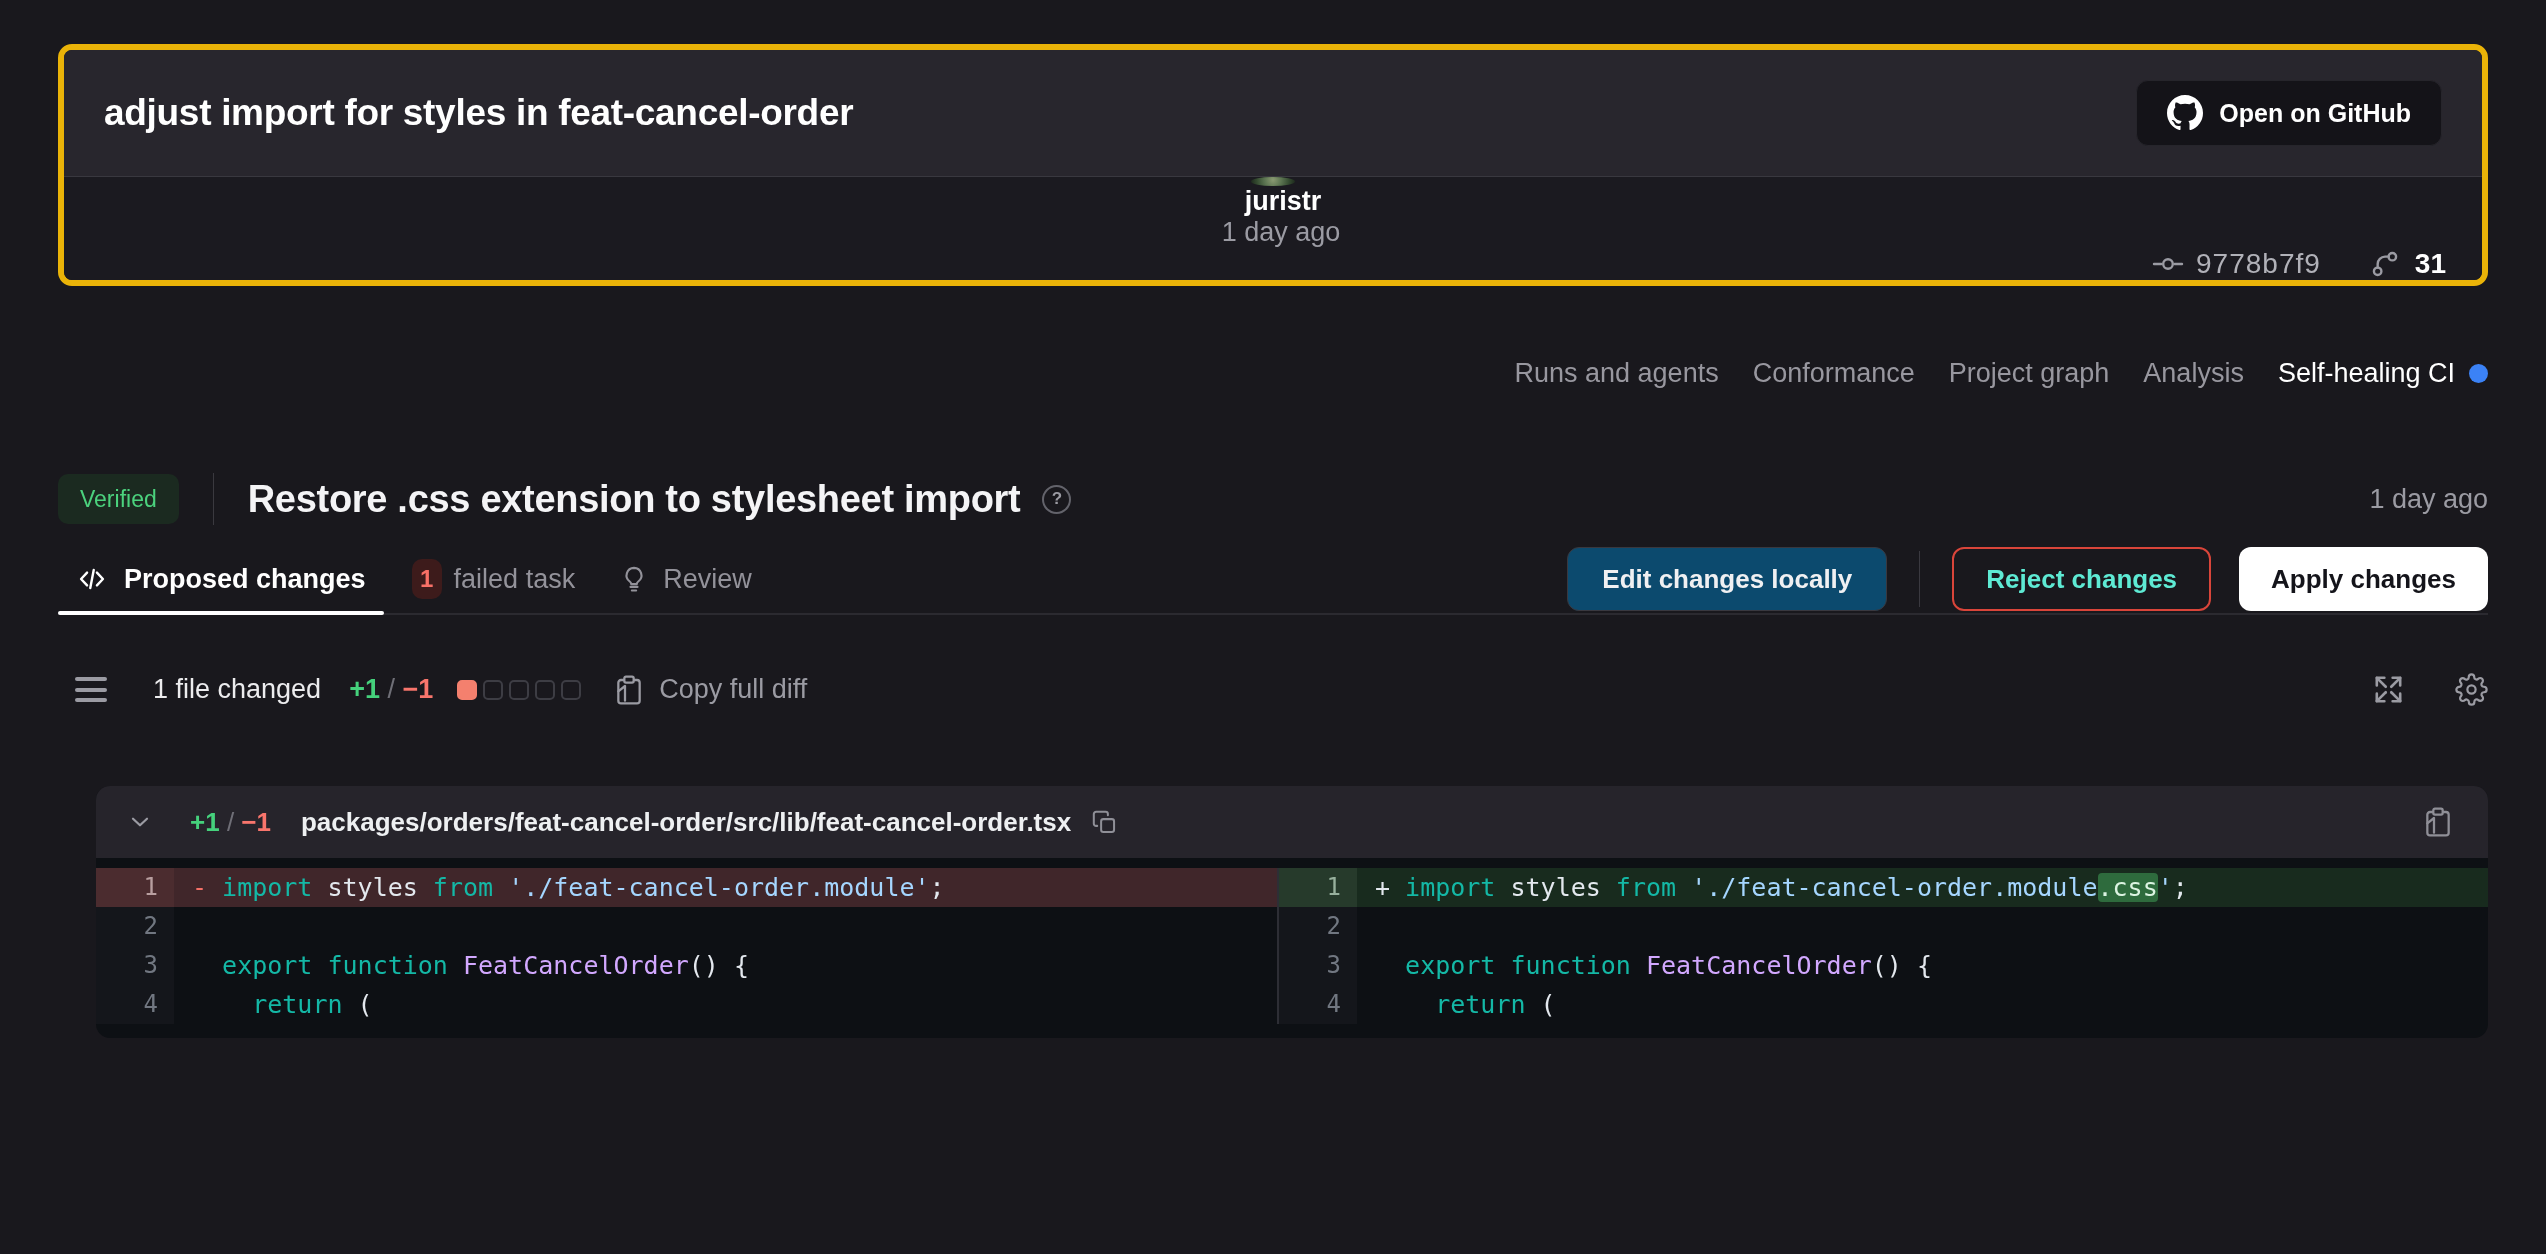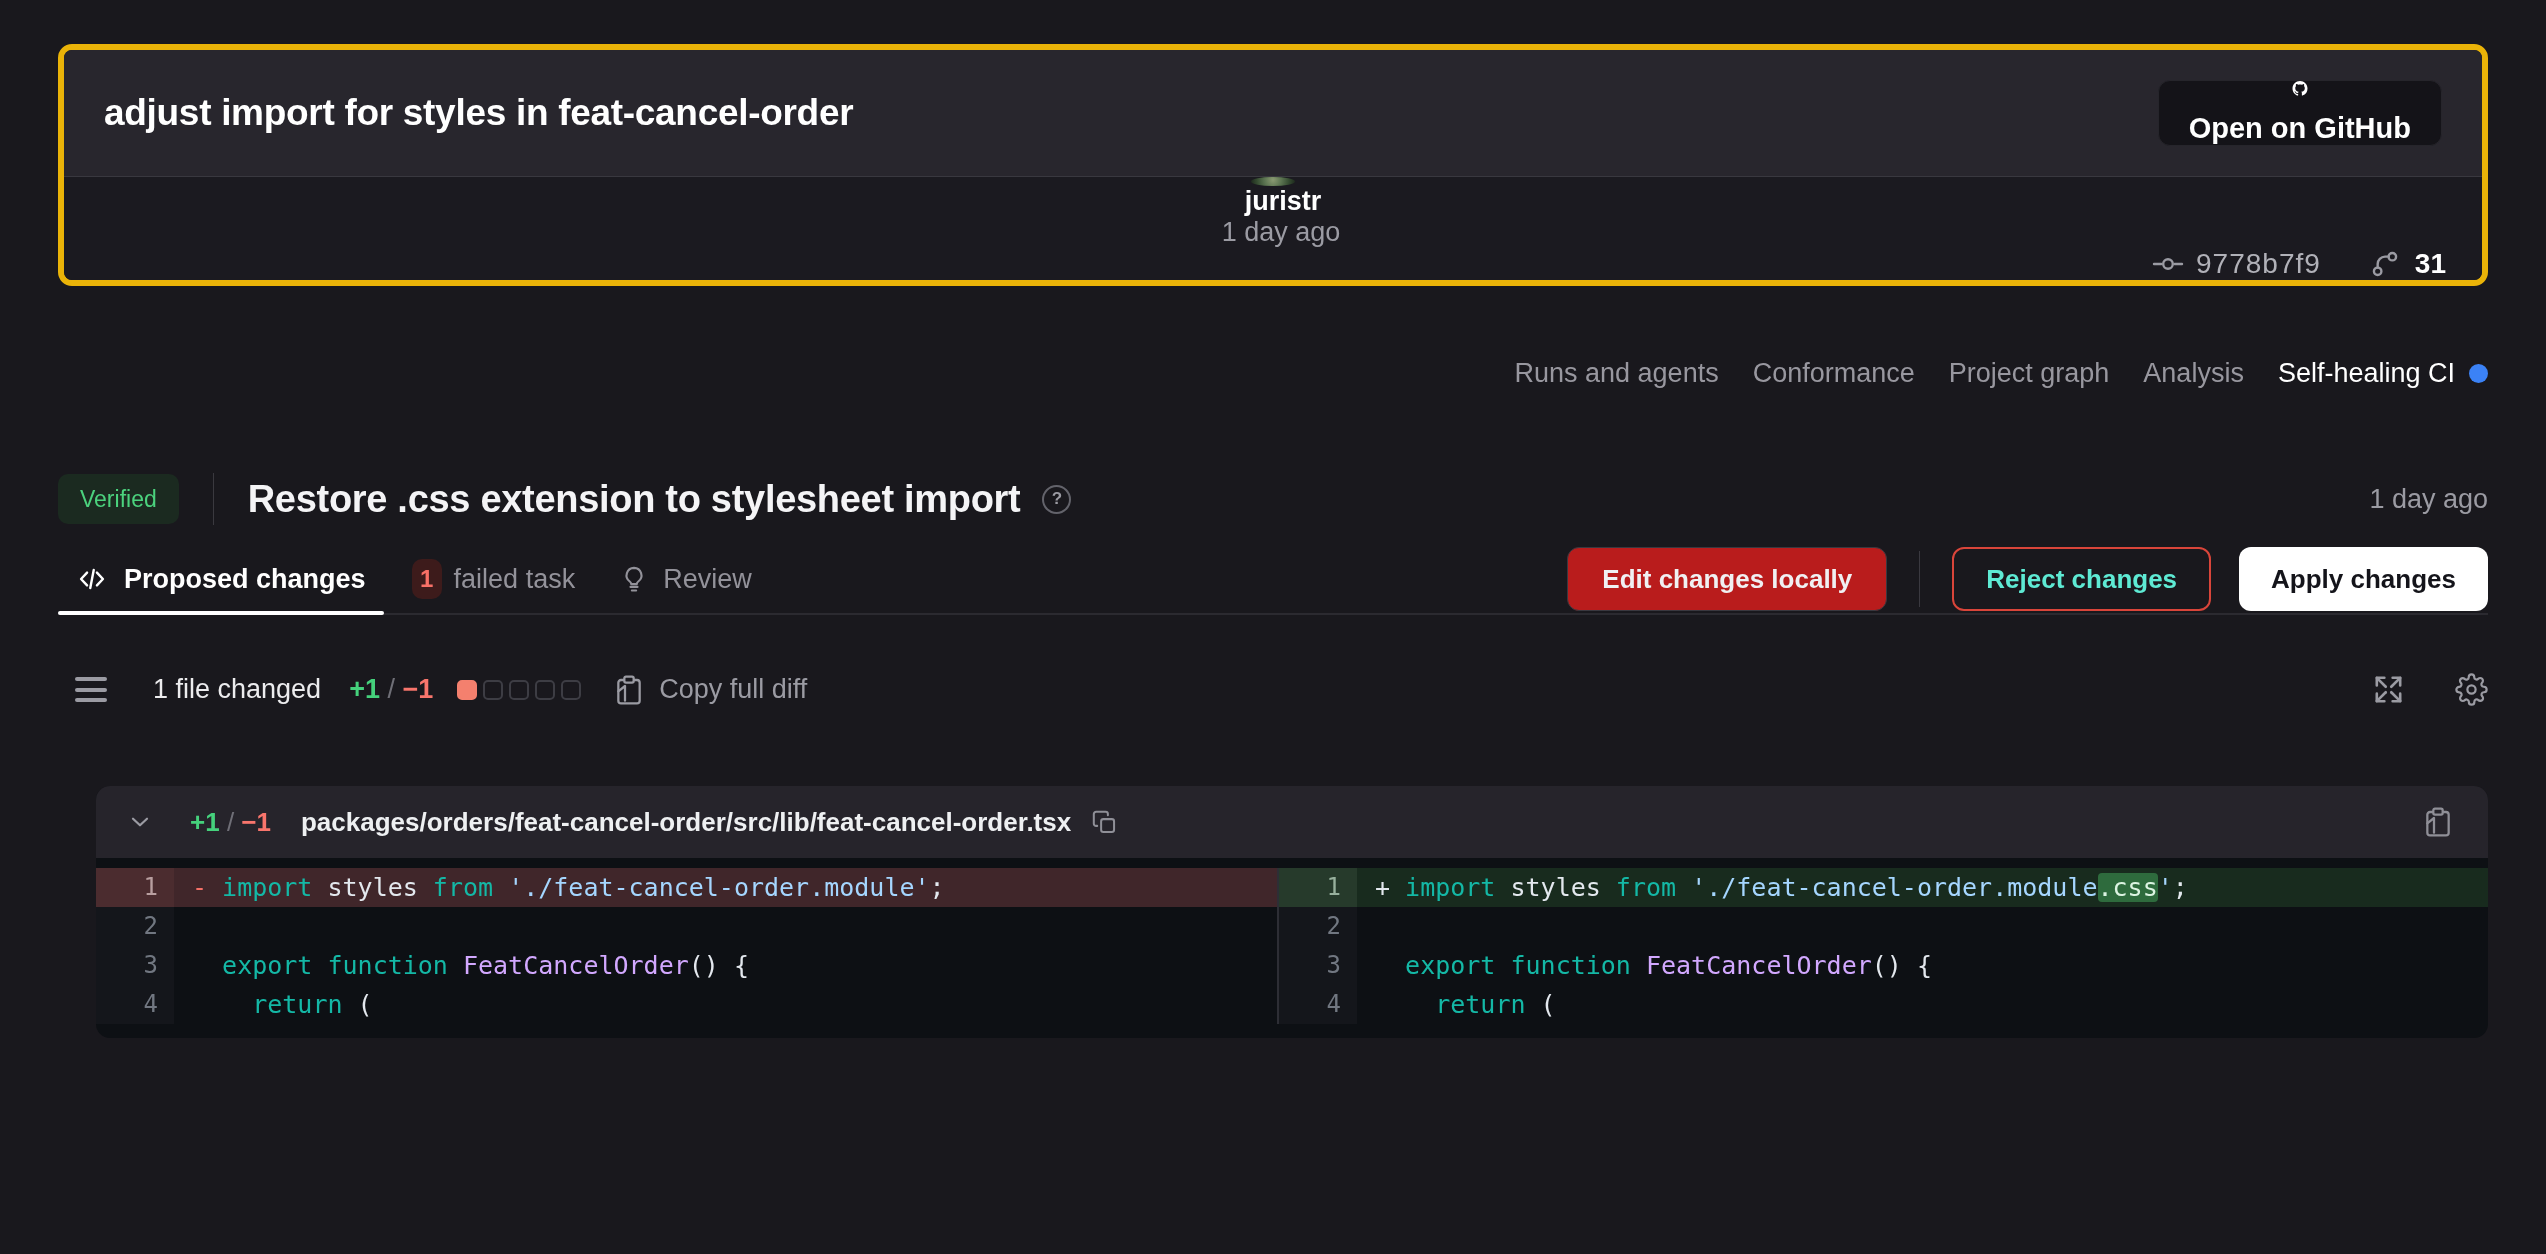--- a/index.html
+++ b/index.html
@@ -17,21 +17,21 @@
   .status-label { font-size:44px; font-weight:700; color:#ffffff; letter-spacing:-0.5px; }
   .clock-icon { margin-left:28px; width:30px; height:30px; }
   .status-duration { margin-left:16px; font-size:29px; color:#9b9ba3; }
 
   
   .commit-card { margin-top:44px; border:6px solid #eab308; border-radius:14px; overflow:hidden; }
   .card-top { height:126px; background:#28262d; display:flex; align-items:center; padding:0 40px; }
   .card-title { font-size:37px; font-weight:700; color:#ffffff; letter-spacing:-0.3px; }
   .gh-btn { margin-left:auto; height:66px; border:1px solid #26252b; border-radius:12px; background:#141318;
     display:flex; align-items:center; gap:16px; padding:0 30px; cursor:pointer;
-    color:#ffffff; font-size:29px; font-weight:600; font-family:inherit;flex-direction:column; }
+    color:#ffffff; font-size:25px; font-weight:600; font-family:inherit; }
   .gh-icon { width:36px; height:36px; }
   .card-bottom { height:104px; background:#1b1a20; border-top:1px solid #39383f; display:flex; align-items:center; padding:0 36px;flex-direction:column; }
   .avatar { width:44px; height:44px; border-radius:50%;
     background: radial-gradient(circle at 50% 32%, #8a9a72 0%, #5a7350 38%, #33492f 72%, #1c261c 100%); }
   .author-name { margin-left:20px; font-size:27px; font-weight:600; color:#ffffff; }
   .authored-ago { margin-left:16px; font-size:27px; color:#9b9ba3; }
   .commit-meta { margin-left:auto; display:flex; align-items:center; }
   .commit-icon, .branch-icon { width:32px; height:32px; }
   .commit-sha { margin-left:12px; font-size:28px; color:#b1b1b8; letter-spacing:1px; }
   .pr-number { margin-left:14px; font-size:28px; font-weight:600; color:#ffffff; }
@@ -59,21 +59,21 @@
   .tab-proposed { padding:0 18px; gap:16px; font-size:27px; font-weight:600; color:#ffffff; position:relative; }
   .tab-proposed::after { content:''; position:absolute; left:0; right:0; bottom:-2px; height:4px; background:#ffffff; border-radius:2px; }
   .code-tab-icon { width:32px; height:32px; }
   .tab-failed { margin-left:28px; gap:12px; font-size:27px; color:#93929a; }
   .failed-count { width:30px; height:40px; border-radius:10px; background:#3d1b1b; color:#f77067;
     display:grid; place-items:center; font-size:24px; font-weight:600; }
   .tab-review { margin-left:44px; gap:14px; font-size:27px; color:#93929a; }
   .bulb-icon { width:30px; height:30px; }
   .actions { margin-left:auto; display:flex; align-items:center; }
   button.btn { font-family:inherit; cursor:pointer; }
-  .btn-edit { height:64px; padding:4px 34px; border-radius:12px; background:#b91c1c; border:1px solid #39383f; color:#f0f0f2; font-size:26px; font-weight:600; }
+  .btn-edit { height:64px; padding:4px 34px; border-radius:12px; background:#0c4a6e; border:1px solid #39383f; color:#f0f0f2; font-size:26px; font-weight:600; }
   .actions-divider { width:1px; height:56px; background:#3a3940; margin:0 32px; }
   .btn-reject { height:64px; padding:0 32px; border-radius:12px; background:transparent; border:2px solid #d9453a; color:#5eead4; font-size:26px; font-weight:600; margin-right:28px; }
   .btn-apply { height:64px; padding:0 32px; border-radius:12px; background:#ffffff; border:none; color:#14141a; font-size:26px; font-weight:700; }
 
   
   .toolbar-row { margin-top:58px; display:flex; align-items:center; padding-left:17px; }
   .hamburger { width:32px; height:25px; display:flex; flex-direction:column; justify-content:space-between; cursor:pointer; }
   .hamburger span { display:block; height:4px; border-radius:2px; background:#9b9ba3; }
   .files-changed { margin-left:46px; font-size:27px; font-weight:500; color:#ececee; }
   .diff-stats { margin-left:28px; font-size:27px; font-weight:600; white-space:pre; }

